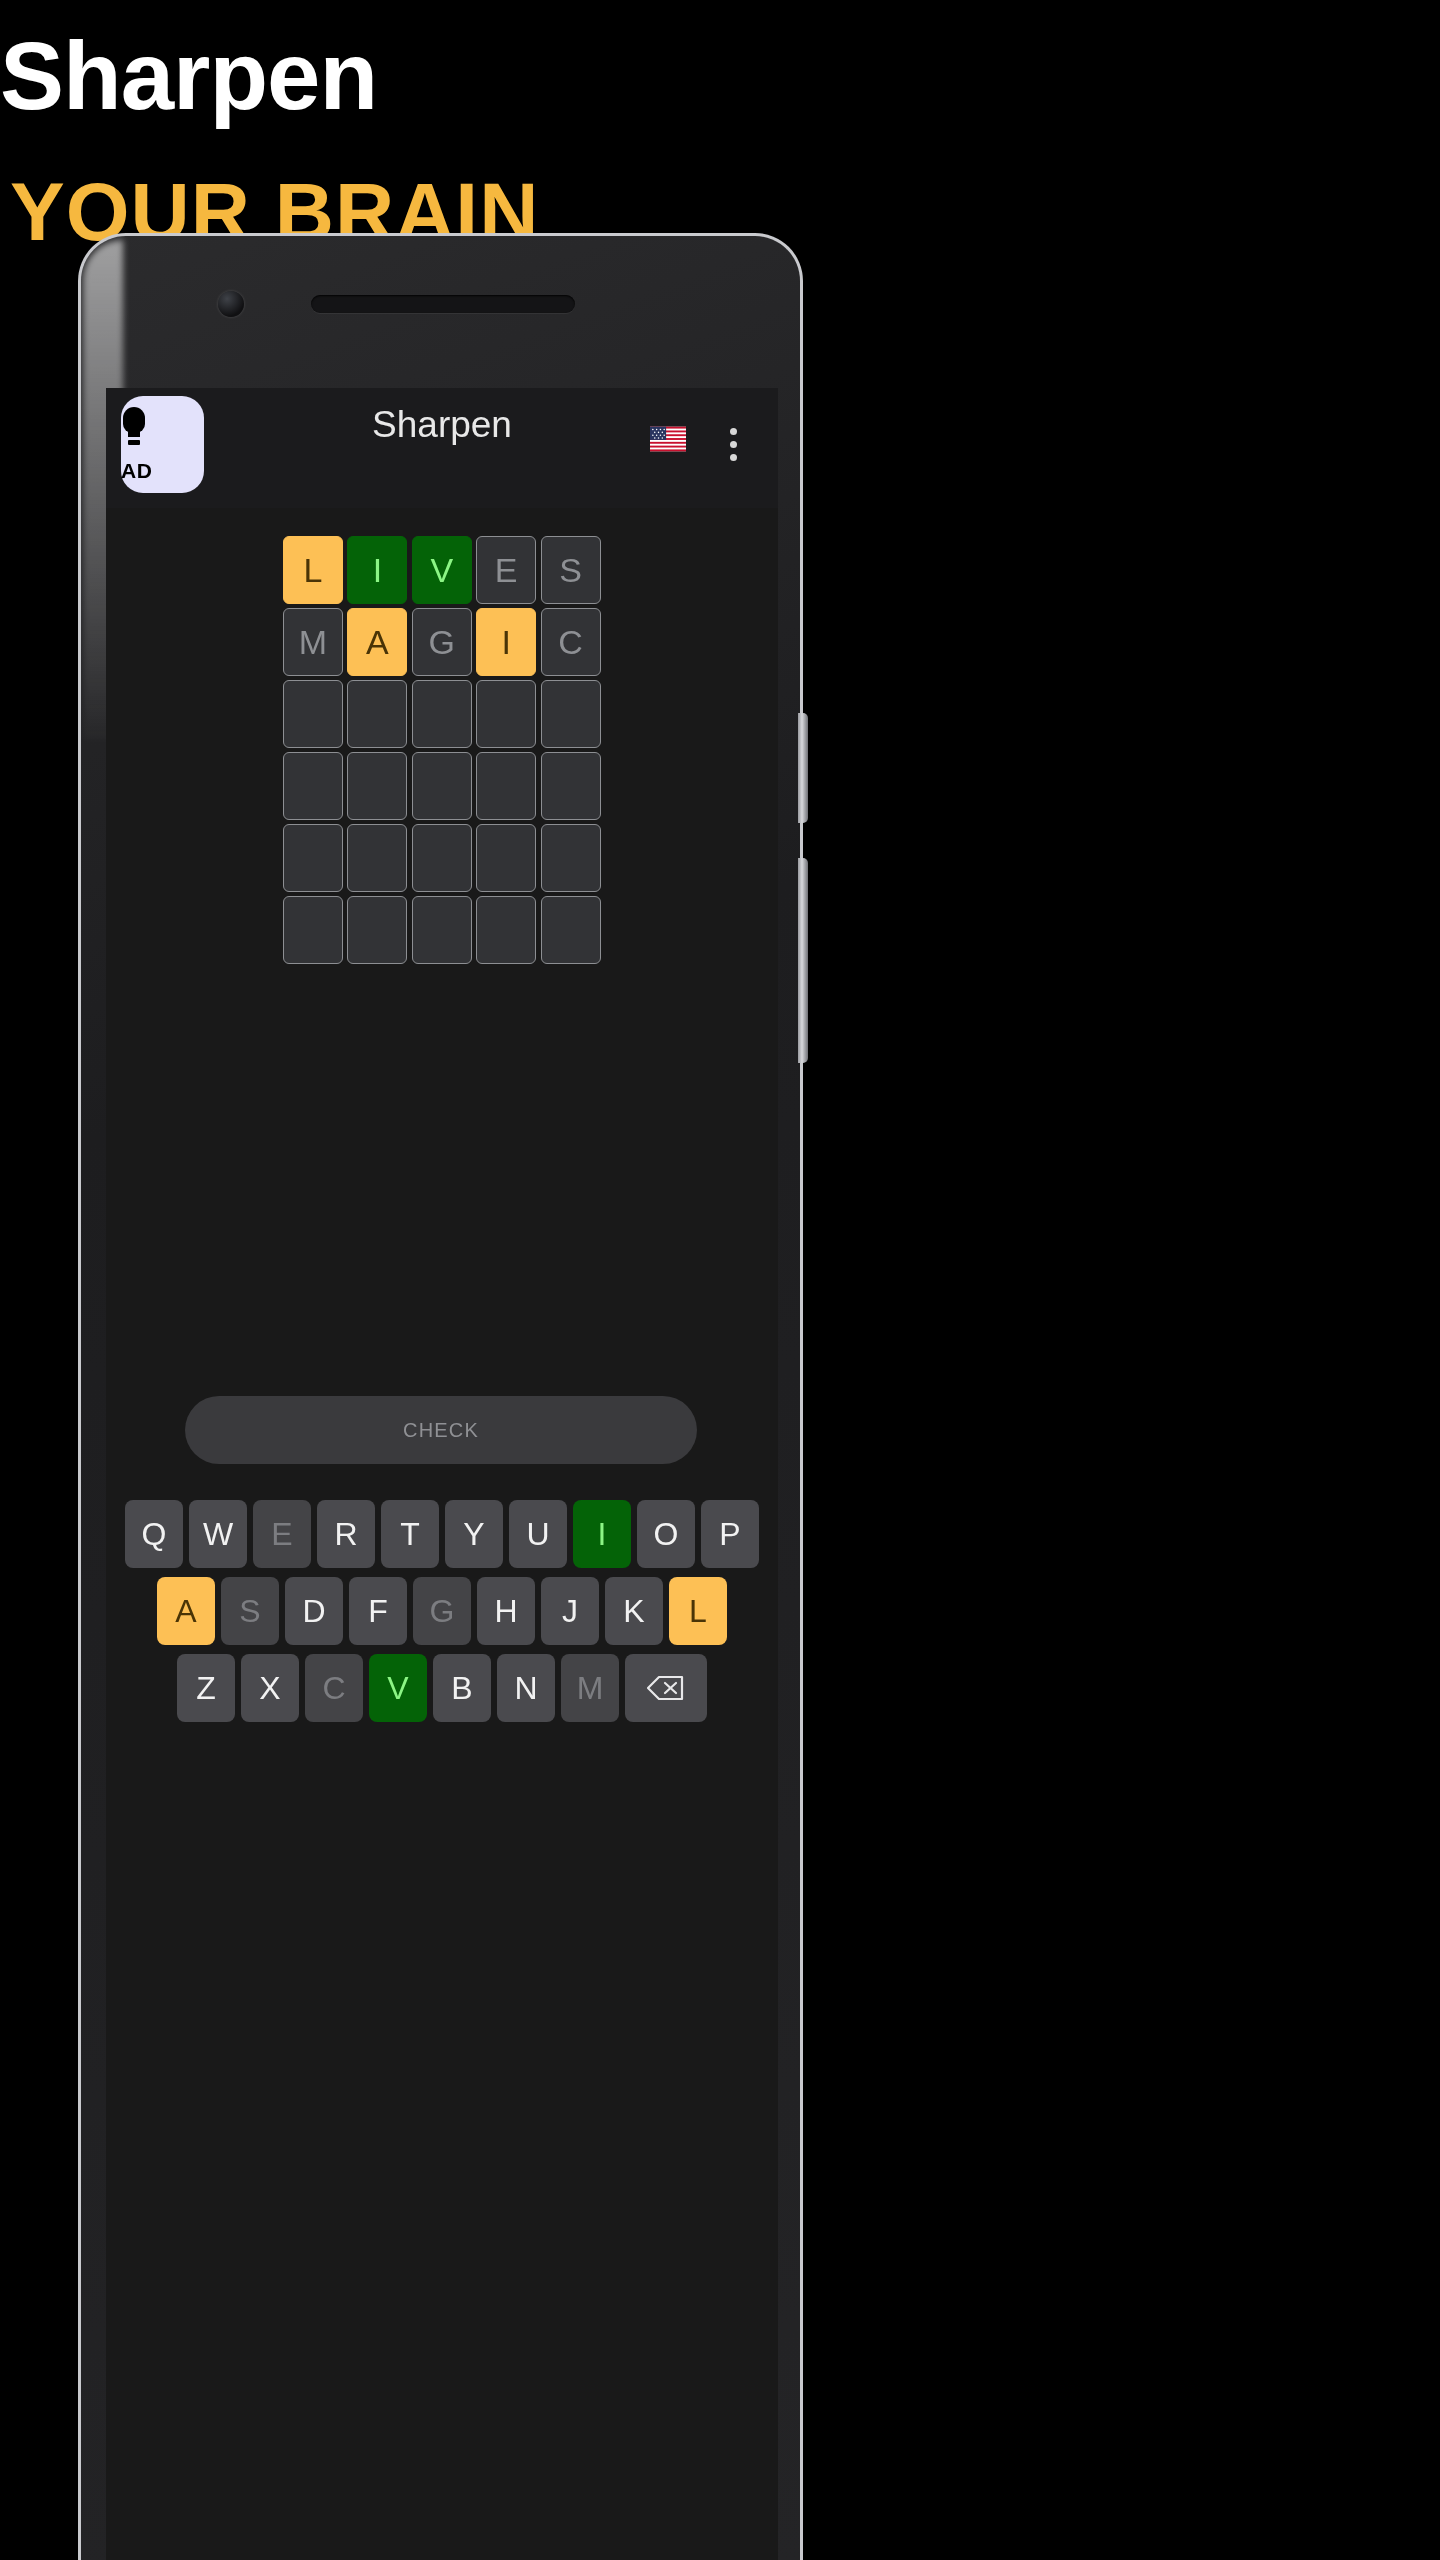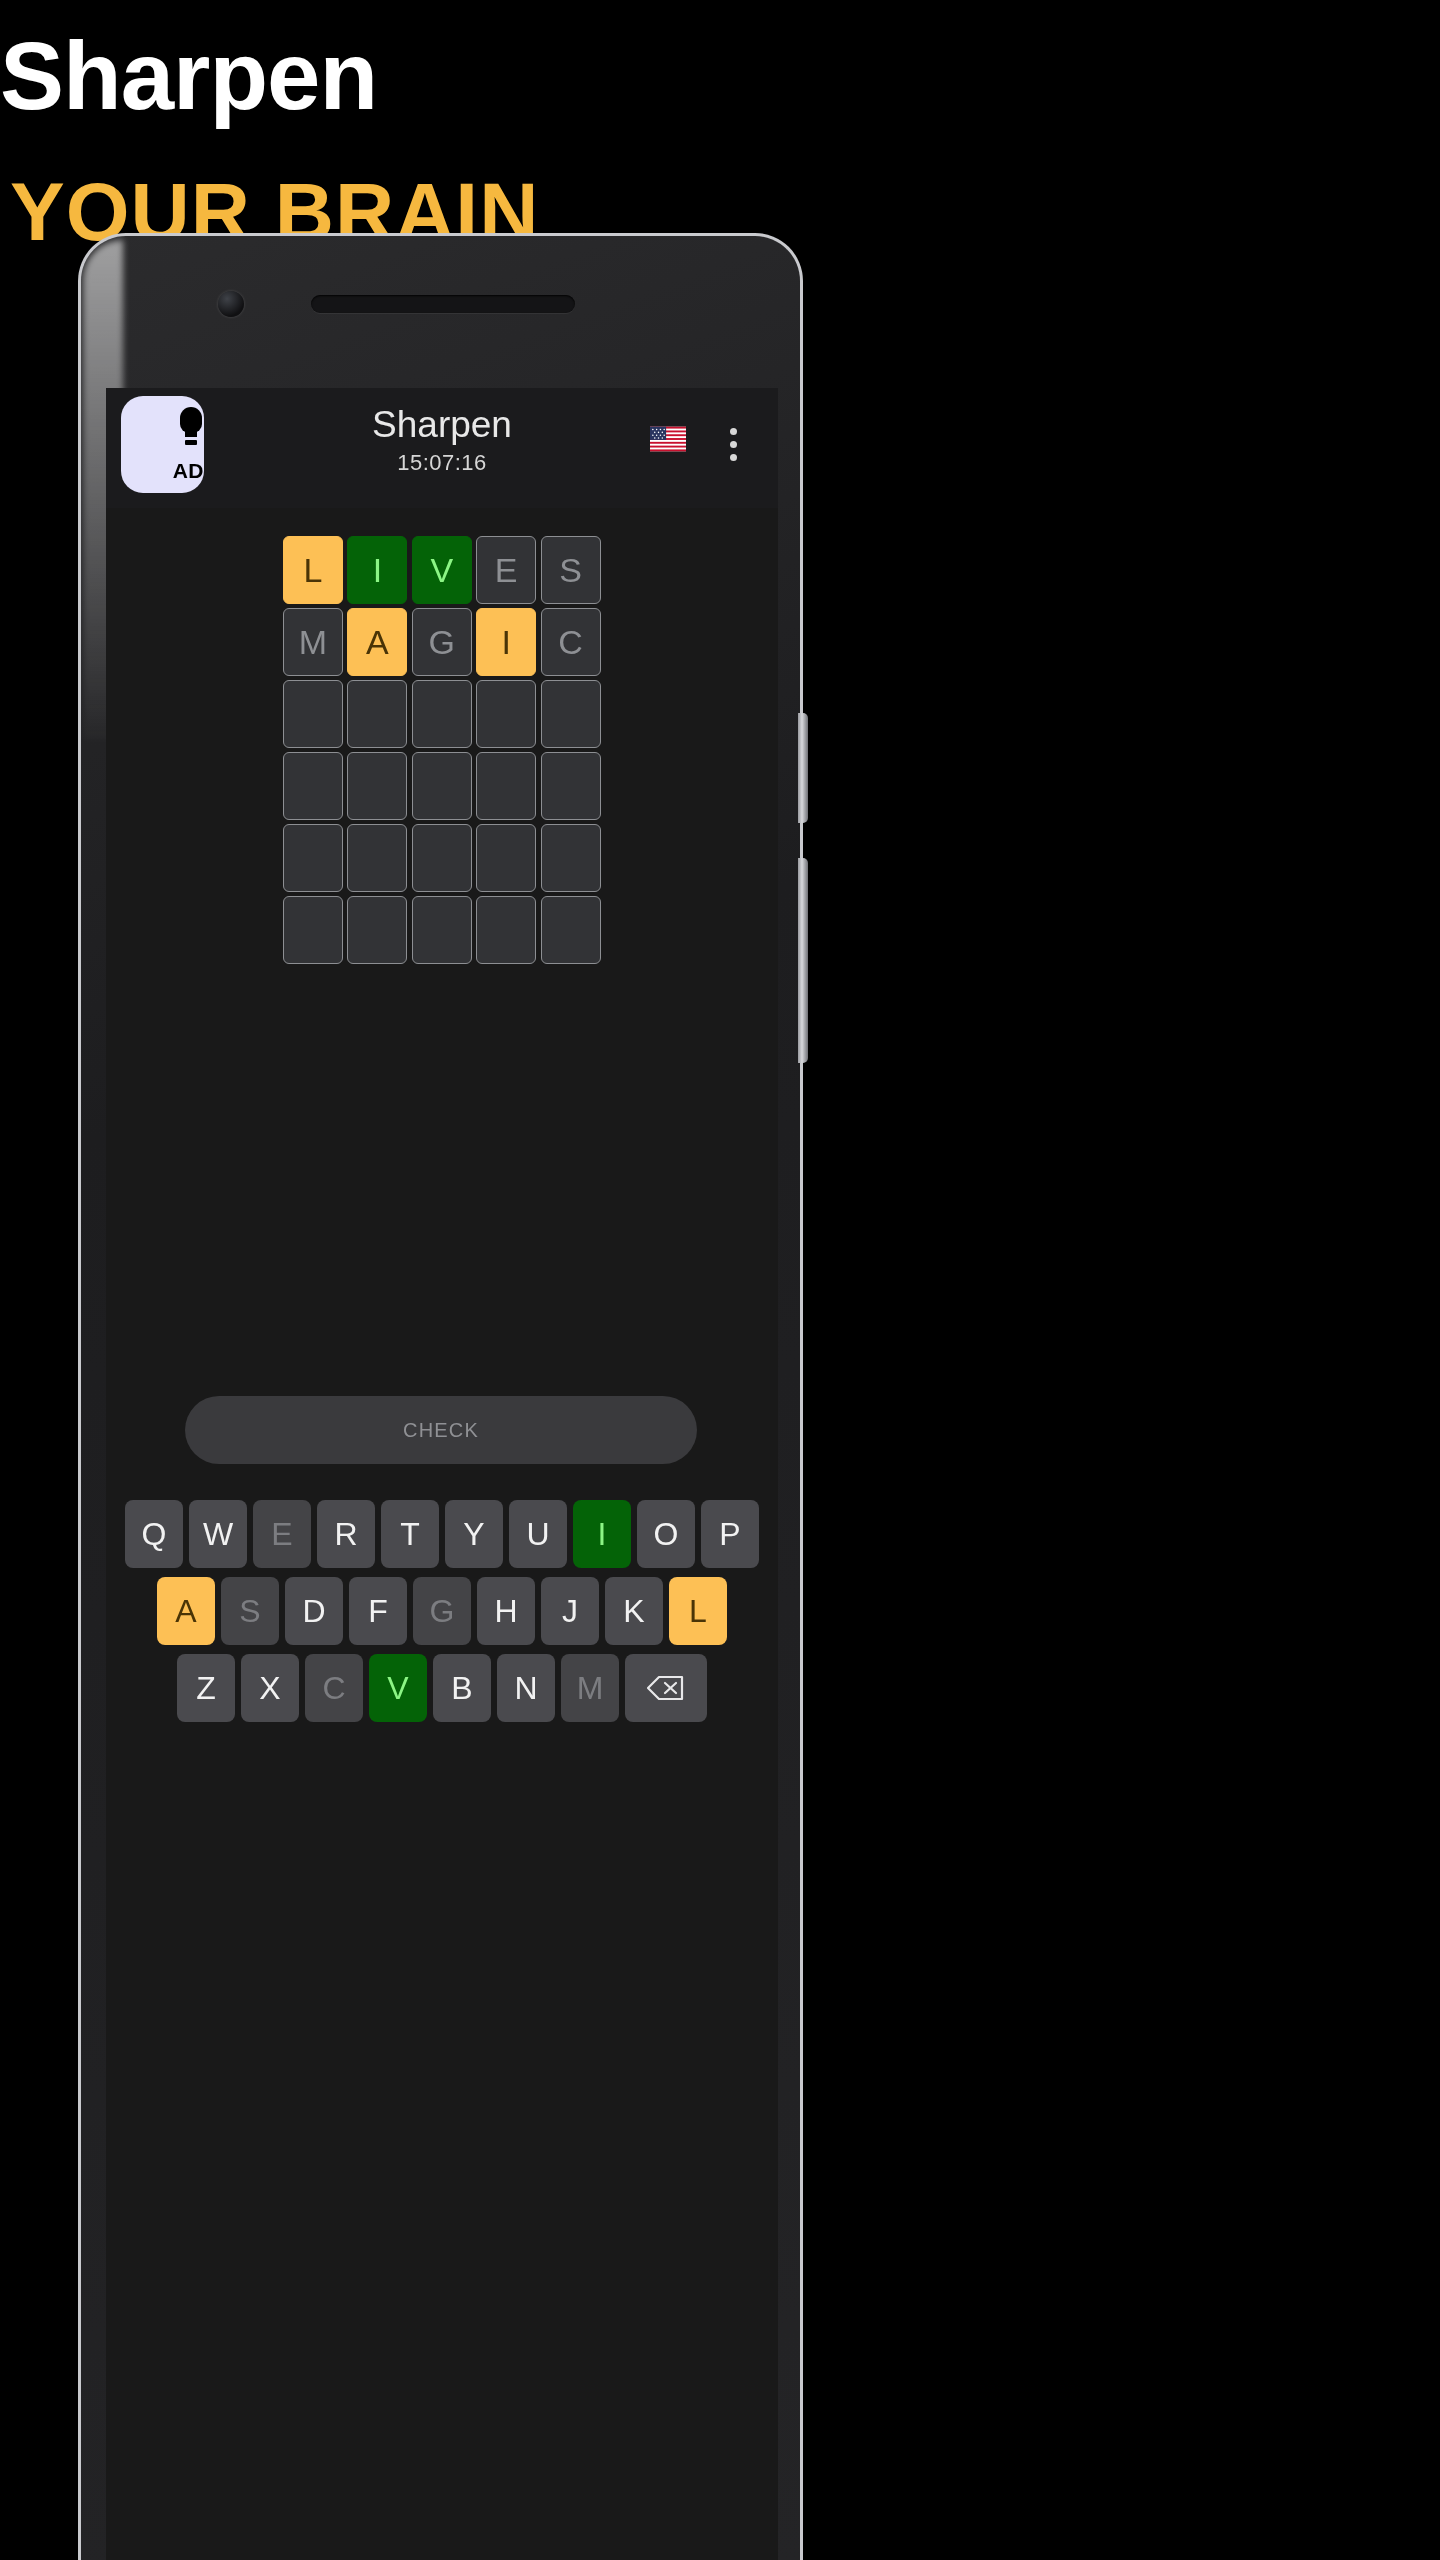--- a/index.html
+++ b/index.html
@@ -117,21 +117,21 @@
   .ad-button {
     position: absolute;
     left: 15px;
     top: 8px;
     width: 83px;
     height: 97px;
     background: #E3E2FB;
     border-radius: 22px;
     display: flex;
     flex-direction: column;
-    align-items: flex-end;
+    align-items: flex-start;
     justify-content: center;
     gap: 14px;
     cursor: pointer;
   }
   .bulb {
     width: 26px;
     height: 38px;
     position: relative;
   }
   .bulb .glass {
@@ -320,21 +320,20 @@
           <span class="bulb">
             <span class="glass"></span>
               <span class="neck"></span>
               <span class="base"></span>
           </span>
           <span class="ad-label">AD</span>
         </div>
 
         <div class="app-title-block">
           <div class="app-title">Sharpen</div>
-          <div class="app-timer">15:07:16</div>
         </div>
 
         <div class="flag-btn">
           <svg class="flag-svg" viewBox="0 0 38 26">
             <rect x="0" y="0" width="38" height="26" fill="#ffffff"></rect>
             <g fill="#c8102e">
               <rect x="0" y="0" width="38" height="2"></rect>
               <rect x="0" y="4" width="38" height="2"></rect>
               <rect x="0" y="8" width="38" height="2"></rect>
               <rect x="0" y="12" width="38" height="2"></rect>

